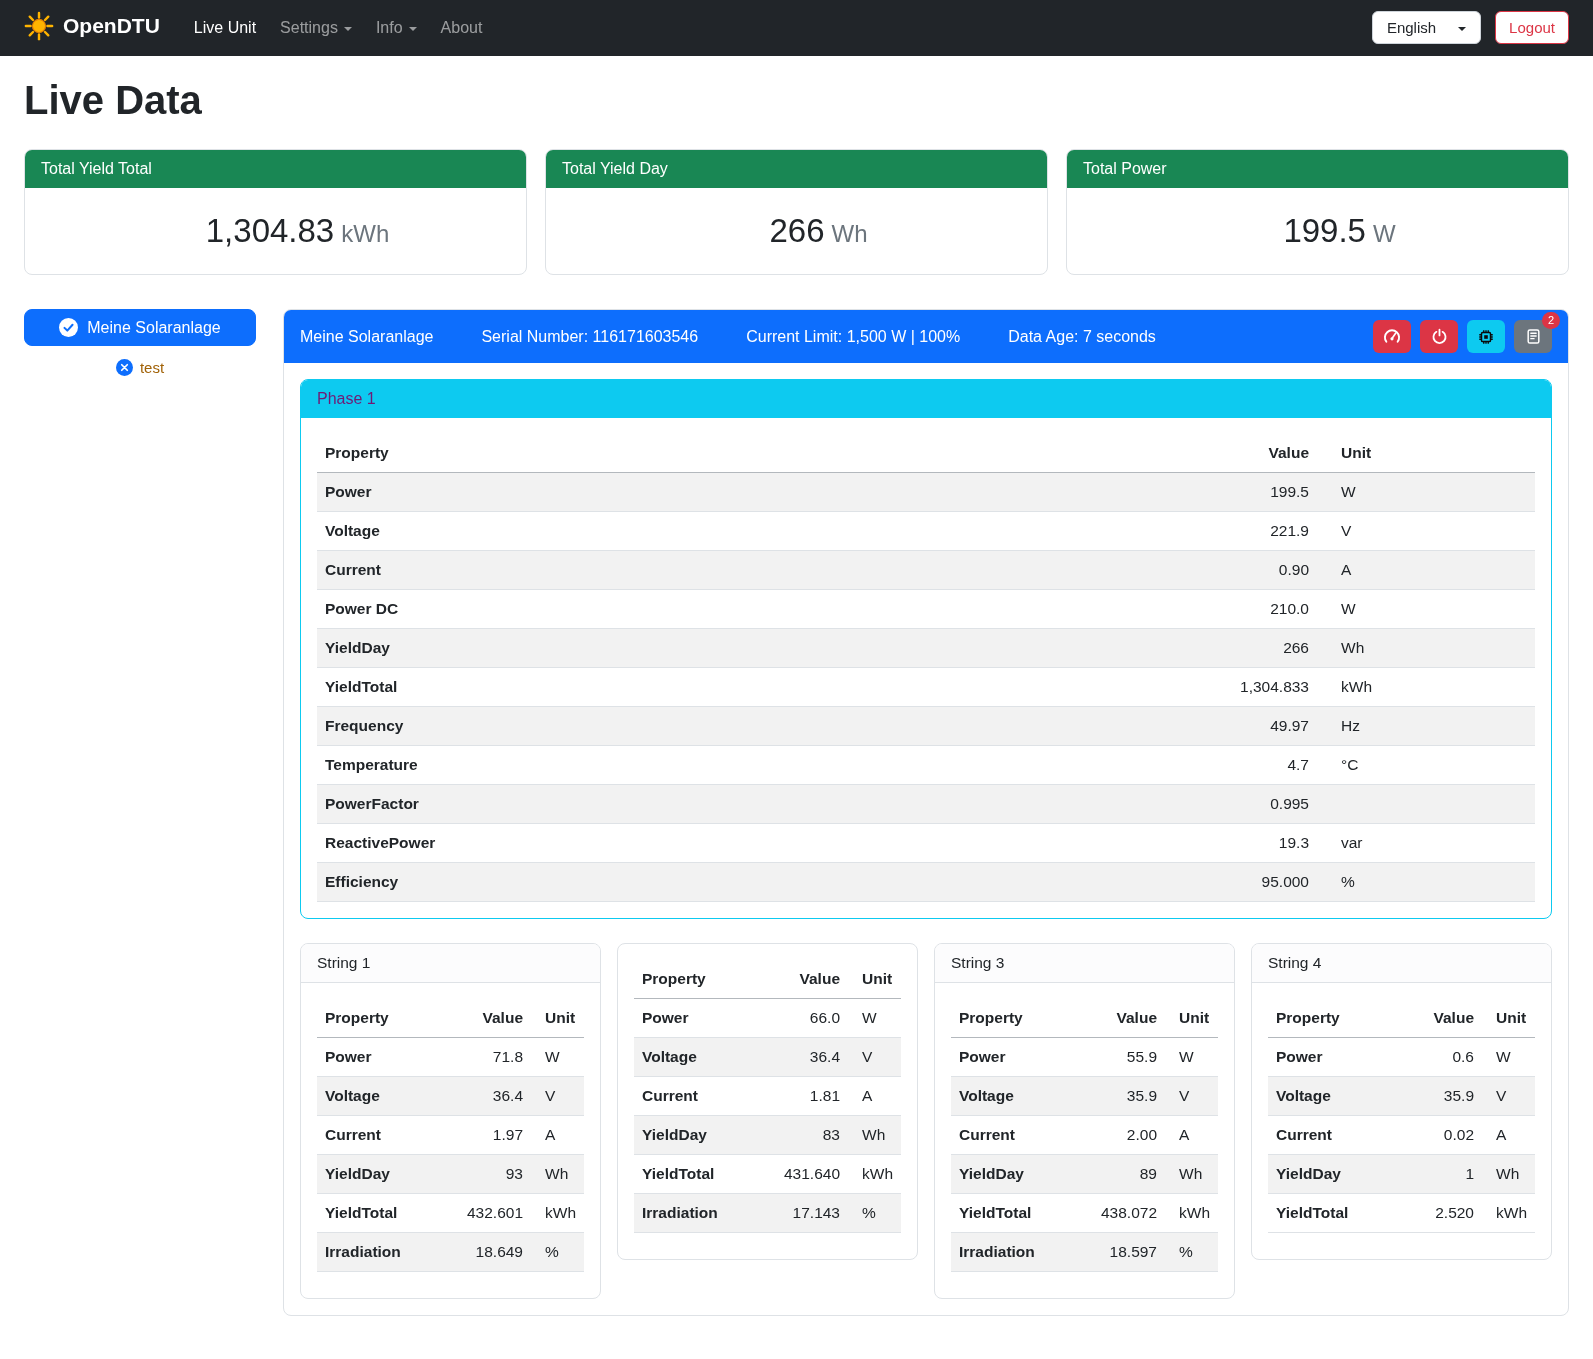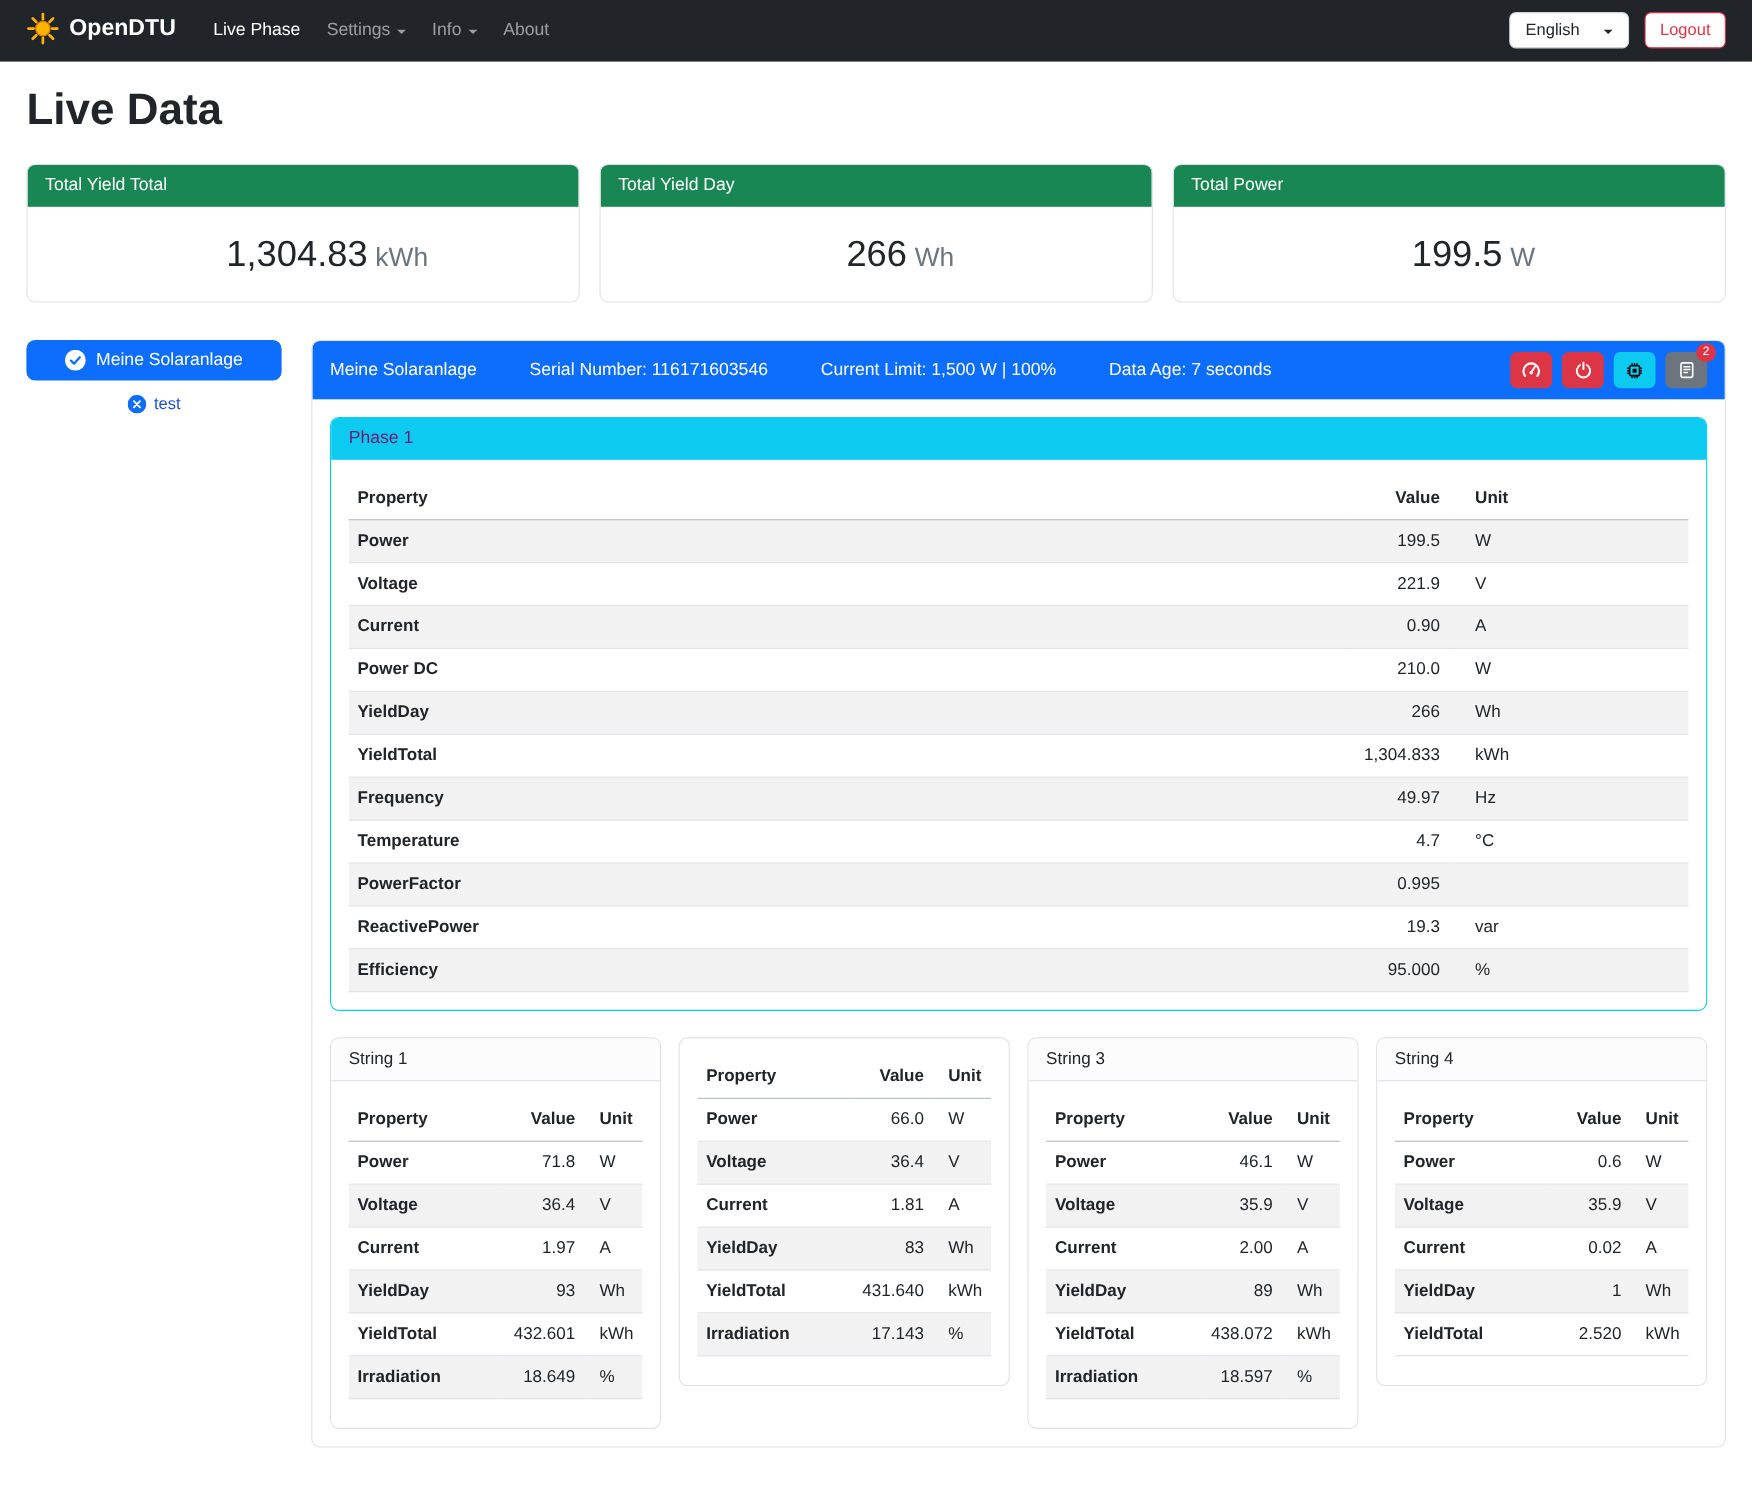--- a/index.html
+++ b/index.html
@@ -36,21 +36,21 @@
   .scard-body { padding:24px 16px; text-align:center; }
   .scard-value { font-size:33px; font-weight:400;margin-left:44px; }
   .scard-unit { font-size:24px; color:#6c757d; margin-left:7px; }
 
   .content-row { display:flex; gap:27px; align-items:flex-start; }
   .sidebar { width:232px; flex:none; }
   .inverter-btn { width:100%; background:#0d6efd; border:1px solid #0d6efd;
     color:#fff; border-radius:8px; padding:8px 10px; font-size:16px;
     display:flex; align-items:center; justify-content:center; gap:9px; cursor:pointer; }
   .test-link { display:flex; align-items:flex-end; justify-content:center; gap:7px;
-    color:#1d4ed8; font-size:15px; margin-top:13px; cursor:pointer; }
+    color:#a16207; font-size:15px; margin-top:13px; cursor:pointer; }
 
   .main-card { flex:1; border:1px solid #dee2e6; border-radius:8px; overflow:hidden; }
   .inv-header { background:#0d6efd; color:#fff; display:flex; align-items:center;
     gap:48px; padding:10px 16px; font-size:16px; }
   .inv-actions { margin-left:auto; display:flex; gap:9px; }
   .icon-btn { width:38px; height:33px; border:none; border-radius:6px;
     display:flex; align-items:center; justify-content:center; cursor:pointer; position:relative; }
   .icon-btn.danger { background:#dc3545; }
   .icon-btn.info   { background:#0dcaf0; }
   .icon-btn.secondary { background:#6c757d; }
@@ -100,21 +100,21 @@
           <line x1="22.4" y1="9.6" x2="25.9" y2="6.1"></line>
         </g>
         <circle cx="16" cy="16" r="7" fill="#ffb400"></circle>
         <circle cx="16" cy="16" r="7" fill="none" stroke="#e07b00" stroke-width="1.2"></circle>
       </svg>
     </span>
     <span>OpenDTU</span>
   </div>
   <div class="nav-links" id="nav-links">
       <a class="nav-link active">
-        <span>Live Phase</span>
+        <span>Live Unit</span>
       </a>
       <a class="nav-link">
         <span>Settings</span>
         <span class="caret"></span>
       </a>
       <a class="nav-link">
         <span>Info</span>
         <span class="caret"></span>
       </a>
       <a class="nav-link">
@@ -393,21 +393,21 @@
                   <thead>
                     <tr>
                       <th class="col-prop">Property</th>
                       <th class="col-value">Value</th>
                       <th class="col-unit">Unit</th>
                     </tr>
                   </thead>
                   <tbody>
                     <tr>
                       <th class="prop col-prop">Power</th>
-                      <td class="col-value">46.1</td>
+                      <td class="col-value">55.9</td>
                       <td class="col-unit">W</td>
                     </tr>
                     <tr class="stripe">
                       <th class="prop col-prop">Voltage</th>
                       <td class="col-value">35.9</td>
                       <td class="col-unit">V</td>
                     </tr>
                     <tr>
                       <th class="prop col-prop">Current</th>
                       <td class="col-value">2.00</td>

